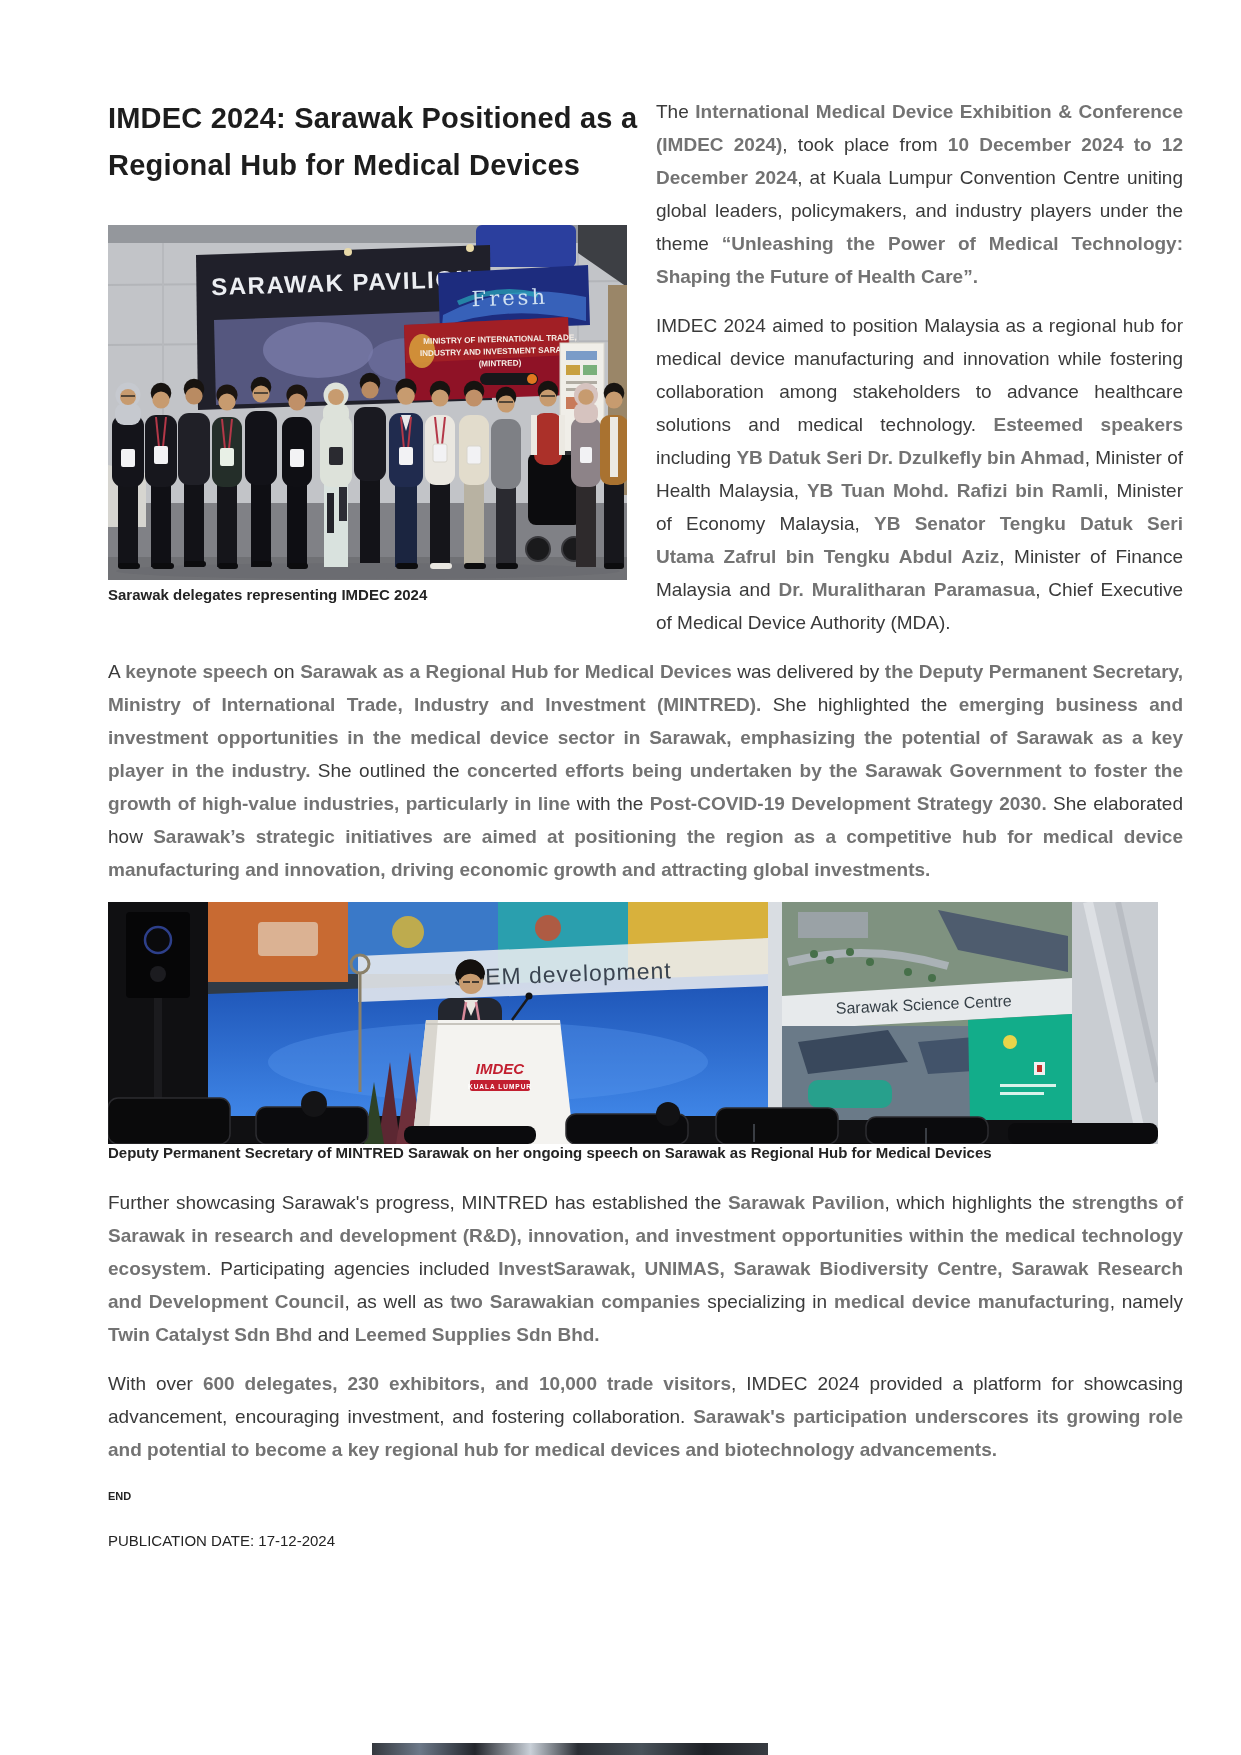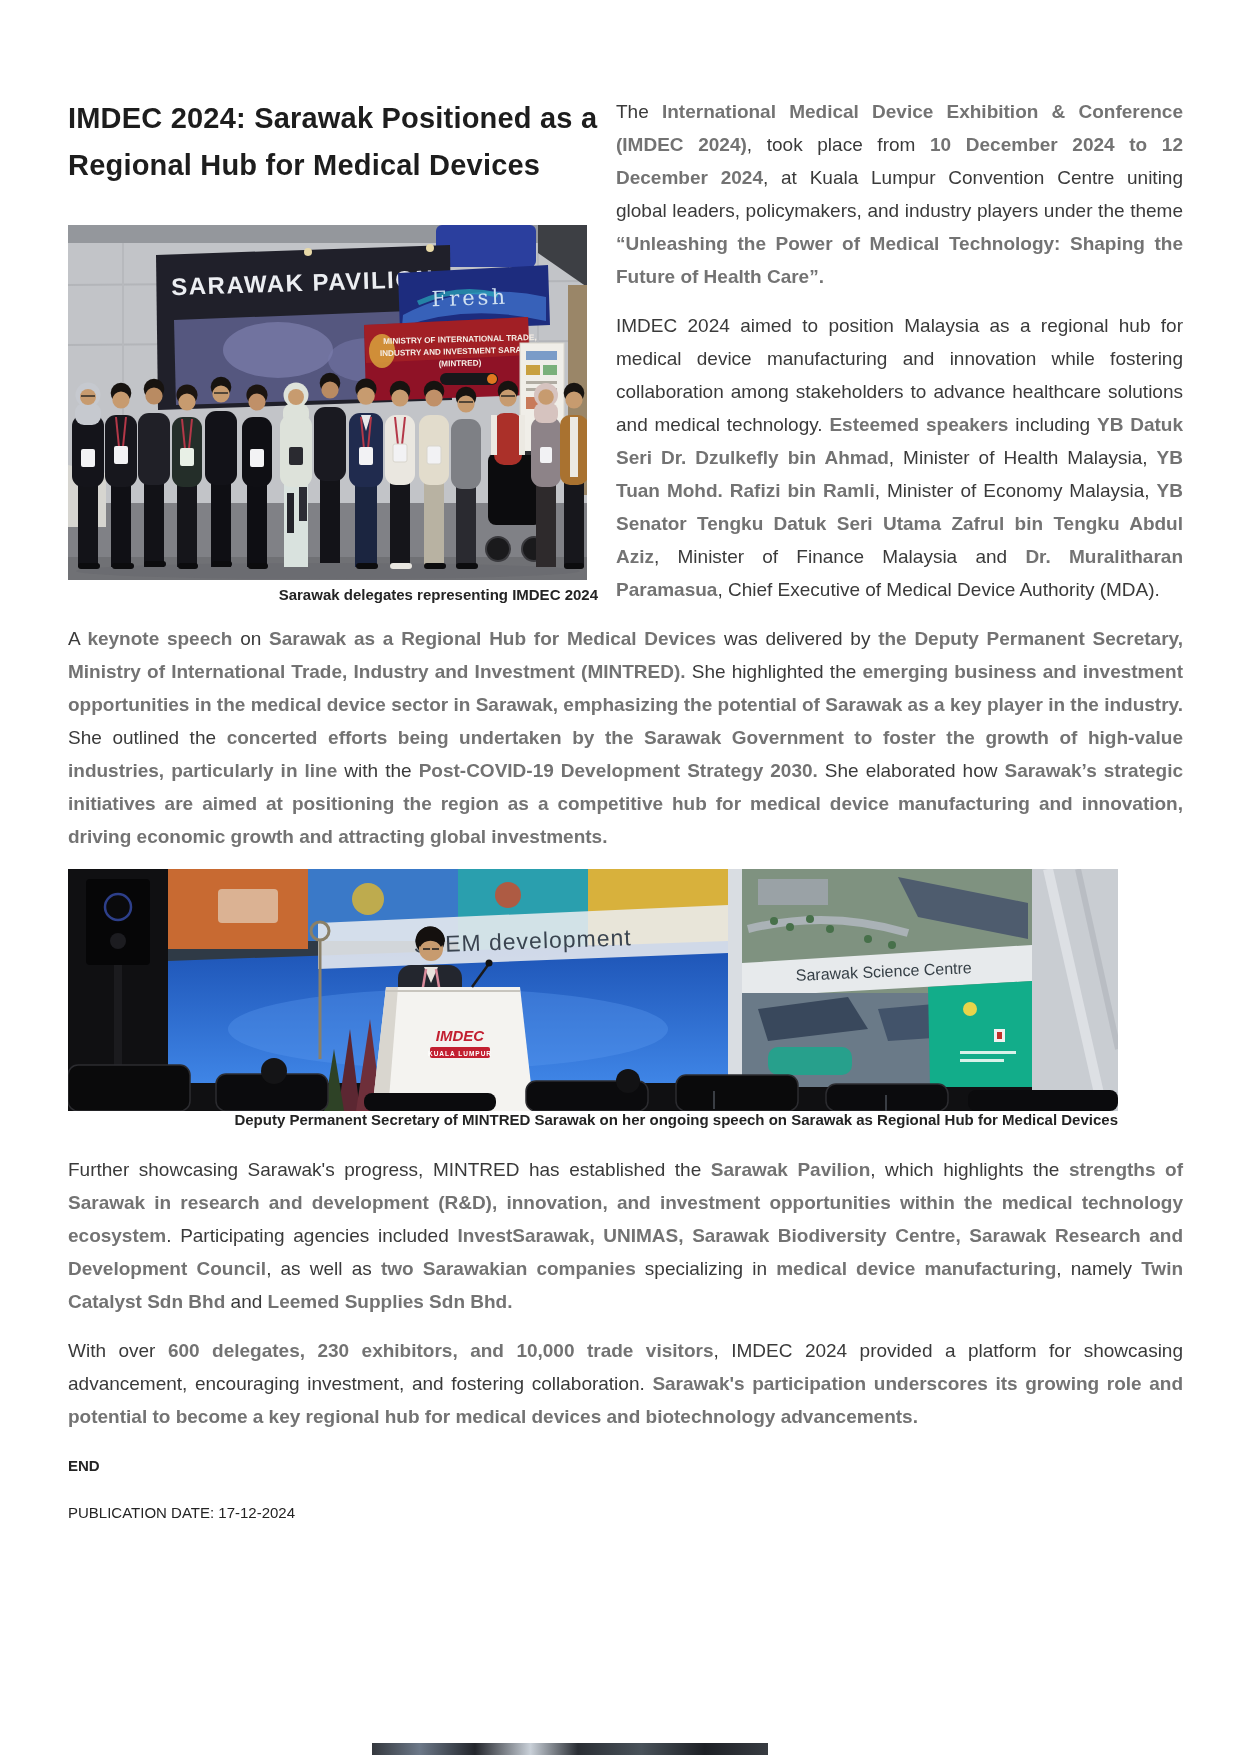--- a/index.html
+++ b/index.html
@@ -1,41 +1,41 @@
 <!DOCTYPE html>
 <html><head>
 <meta charset="utf-8">
 <style>
   * { margin:0; padding:0; box-sizing:border-box; }
   html, body { background:#ffffff; }
   body {
     width:1241px; height:1755px; position:relative; overflow:hidden;
     font-family:"Liberation Sans", sans-serif; color:#3a3a3a;
   }
-  .page { padding:95px 58px 0 68px; }
+  .page { padding:95px 58px 0 108px; }
   h1 {
     font-size:29px; line-height:47px; font-weight:bold; color:#1d1d1d;
     letter-spacing:0.2px;
   }
   .lead-float { float:left; width:530px; margin:0 18px 12px 0; }
   .photo { display:block; overflow:hidden; }
   .photo1 { margin-top:36px; width:519px; height:355px; }
   .caption {
     margin-top:6px; font-size:15px; line-height:18px; font-weight:bold;
-    color:#242424; text-align:right;
+    color:#242424; text-align:left;
   }
   p.body {
     font-size:19px; line-height:33px; text-align:justify;
     color:#3a3a3a; margin:0 0 16px 0;
   }
   .b { font-weight:bold; color:#737373; }
   .photo2block { clear:both; margin-top:12px; width:1050px; }
   .photo2 { width:1050px; height:242px; }
   .caption2 { margin-top:0; }
-  p.end { margin-top:24px; font-size:15px; font-weight:bold; color:#242424; }
+  p.end { margin-top:24px; font-size:11px; font-weight:bold; color:#242424; }
   p.pub { margin-top:30px; font-size:15px; font-weight:normal; color:#242424; }
   .sliver {
     position:absolute; left:372px; top:1743px; width:396px; height:12px;
     background:linear-gradient(90deg,#34383e 0%,#6c7888 12%,#23262c 26%,
       #c9d0d8 40%,#2a2e34 52%,#49525a 68%,#1d2025 84%,#383c42 100%);
   }
   svg text { font-family:"Liberation Sans", sans-serif; }
   svg .serif { font-family:"DejaVu Serif", serif; }
 </style>
 </head>

